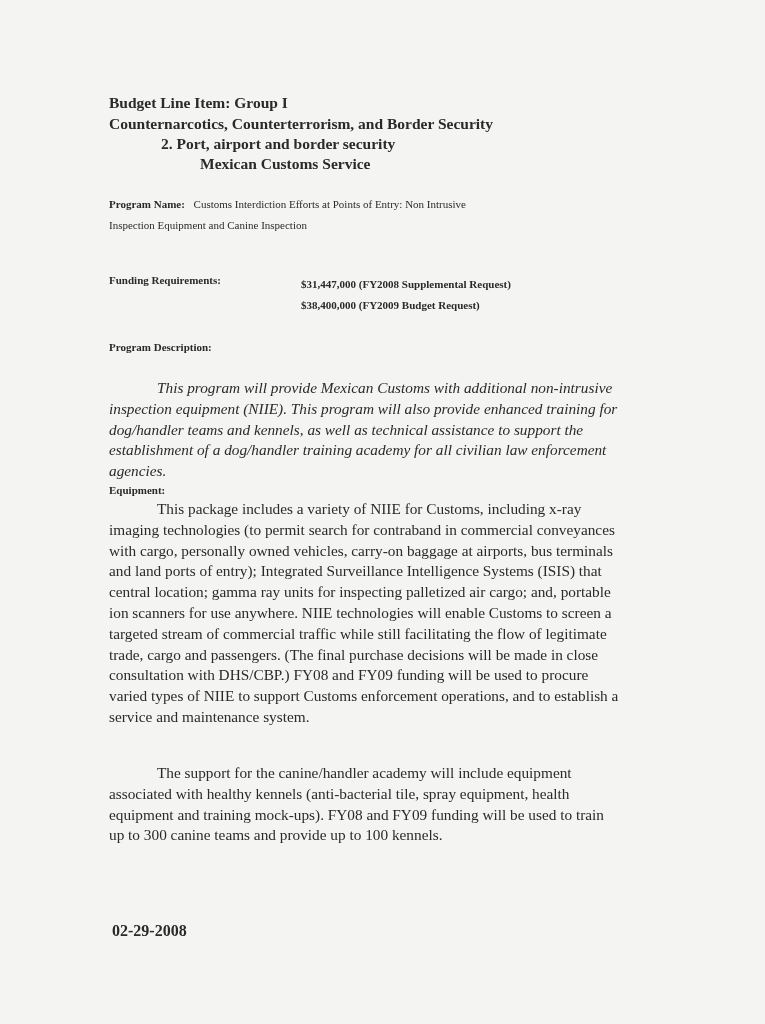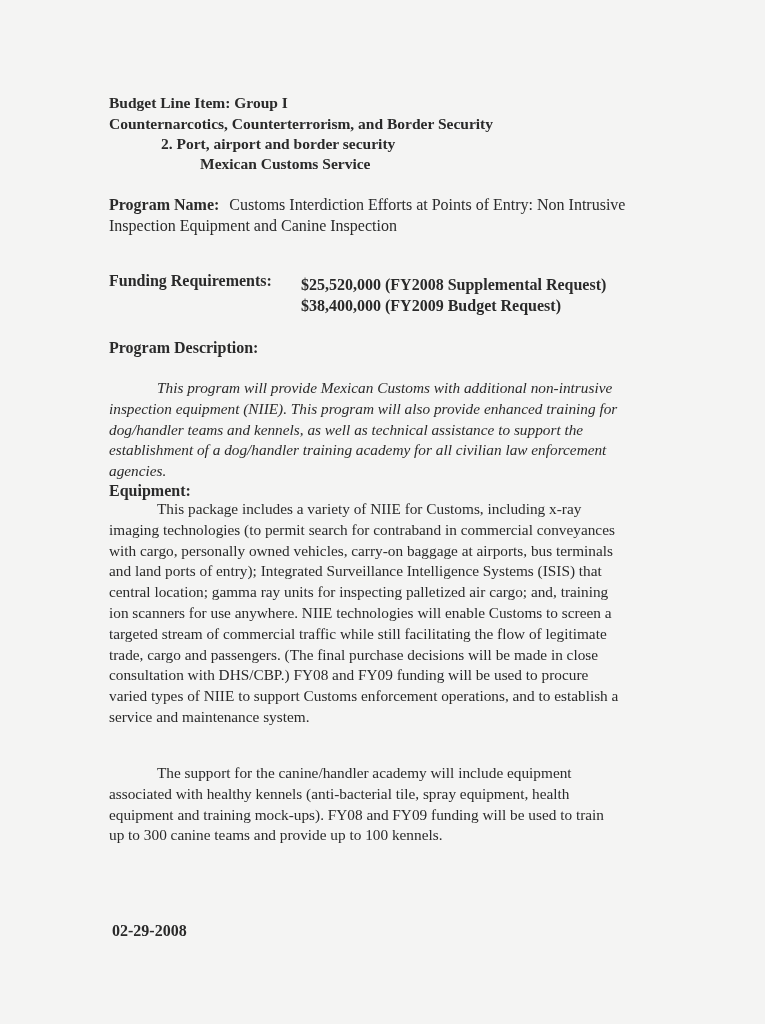--- a/index.html
+++ b/index.html
@@ -7,21 +7,21 @@
     width: 765px; height: 1024px; overflow: hidden;
     background: #f4f4f3;
     font-family: "Liberation Serif", "DejaVu Serif", serif;
     color: #2a2a2a;
     position: relative;
   }
   .page { position: absolute; left: 0; top: 0; width: 765px; height: 1024px; }
   .abs { position: absolute; white-space: nowrap; }
   .b { font-weight: bold; }
   .h { font-size: 15.5px; font-weight: bold; line-height: 19px; }
-  .t { font-size: 16px; line-height: 21px; }
+  .t { font-size: 11px; line-height: 21px; }
   .para { position: absolute; left: 109px; width: 590px; font-size: 15.3px; line-height: 20.8px; }
   .para .ln { display: block; white-space: nowrap; }
   .indent { padding-left: 48px; }
   .date { font-size: 16px; font-weight: bold; }
 </style>
 </head>
 <body>
 
 <div class="page">
 
@@ -30,39 +30,39 @@
   <div class="abs h" style="left:153px; top:134px;margin-left:8px;">2. Port, airport and border security</div>
   <div class="abs h" style="left:200px; top:154px;text-align:right;">Mexican Customs Service</div>
 
   <div class="abs t" style="left:109px; top:194px;">
     <span class="b">Program Name:</span>
     <span style="margin-left:6px;">Customs Interdiction Efforts at Points of Entry: Non Intrusive</span>
   </div>
   <div class="abs t" style="left:109px; top:215px;">Inspection Equipment and Canine Inspection</div>
 
   <div class="abs t b" style="left:109px; top:270px;">Funding Requirements:</div>
-  <div class="abs t b" style="left:301px; top:274px;">$25,520,000 (FY2008 Supplemental Request)</div>
+  <div class="abs t b" style="left:301px; top:274px;">$31,447,000 (FY2008 Supplemental Request)</div>
   <div class="abs t b" style="left:301px; top:295px;">$38,400,000 (FY2009 Budget Request)</div>
 
   <div class="abs t b" style="left:109px; top:337px;">Program Description:</div>
   <div class="para" style="top:378px;font-style:italic;">
     <span class="ln indent">This program will provide Mexican Customs with additional non-intrusive</span>
     <span class="ln">inspection equipment (NIIE). This program will also provide enhanced training for</span>
     <span class="ln">dog/handler teams and kennels, as well as technical assistance to support the</span>
     <span class="ln">establishment of a dog/handler training academy for all civilian law enforcement</span>
     <span class="ln">agencies.</span>
   </div>
 
   <div class="abs t b" style="left:109px; top:480px;">Equipment:</div>
   <div class="para" style="top:499px;">
     <span class="ln indent">This package includes a variety of NIIE for Customs, including x-ray</span>
     <span class="ln">imaging technologies (to permit search for contraband in commercial conveyances</span>
     <span class="ln">with cargo, personally owned vehicles, carry-on baggage at airports, bus terminals</span>
     <span class="ln">and land ports of entry); Integrated Surveillance Intelligence Systems (ISIS) that</span>
-    <span class="ln">central location; gamma ray units for inspecting palletized air cargo; and, training</span>
+    <span class="ln">central location; gamma ray units for inspecting palletized air cargo; and, portable</span>
     <span class="ln">ion scanners for use anywhere.  NIIE technologies will enable Customs to screen a</span>
     <span class="ln">targeted stream of commercial traffic while still facilitating the flow of legitimate</span>
     <span class="ln">trade, cargo and passengers.  (The final purchase decisions will be made in close</span>
     <span class="ln">consultation with DHS/CBP.) FY08 and FY09 funding will be used to procure</span>
     <span class="ln">varied types of NIIE to support Customs enforcement operations, and to establish a</span>
     <span class="ln">service and maintenance system.</span>
   </div>
 
   <div class="para" style="top:763px;">
     <span class="ln indent">The support for the canine/handler academy will include equipment</span>

